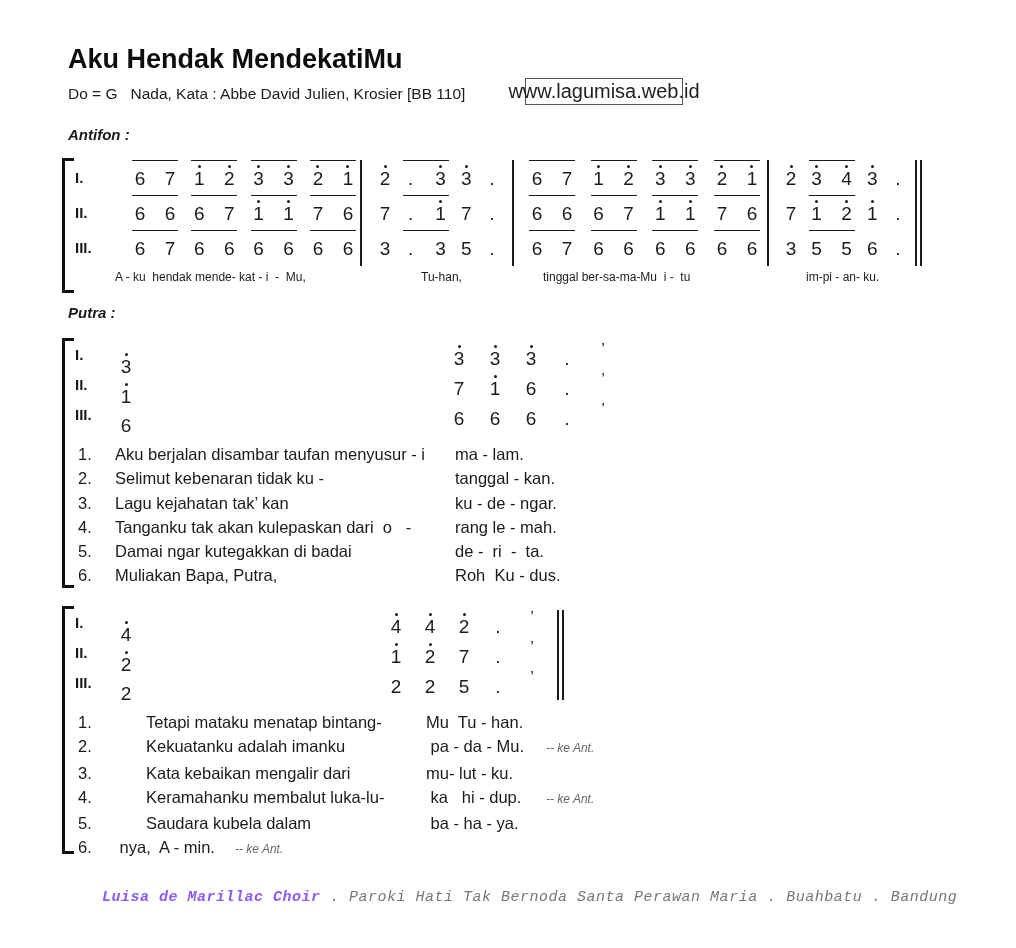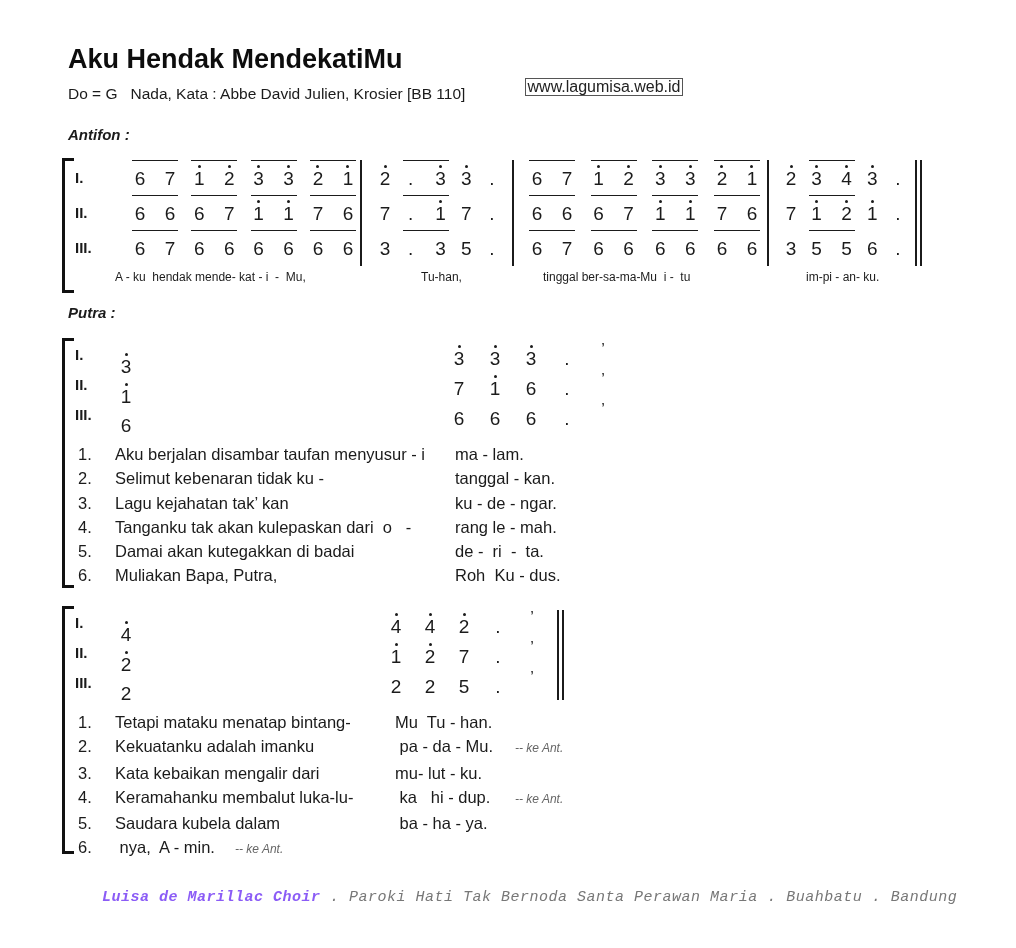--- a/index.html
+++ b/index.html
@@ -1,23 +1,23 @@
 <!DOCTYPE html>
 <html><head>
 <meta charset="utf-8">
 <style>
   html,body{margin:0;padding:0;background:#fff;}
   .page{position:relative;width:1016px;height:948px;background:#fff;overflow:hidden;
         font-family:"Liberation Sans",sans-serif;color:#1b1b1b;}
   .title{position:absolute;left:68px;top:44px;font-size:27px;font-weight:bold;color:#0d0d0d;
          margin:0;white-space:pre;}
   .subtitle{position:absolute;left:68px;top:85px;font-size:15.5px;white-space:pre;}
-  .urlbox{position:absolute;left:525px;top:78px;width:158px;height:18px;box-sizing:border-box;
+  .urlbox{position:absolute;left:525px;top:78px;width:158px;height:27px;box-sizing:border-box;
           border:1.6px solid #555;display:flex;align-items:center;justify-content:center;
-          font-size:16px;color:#222;}
+          font-size:20px;color:#222;}
   .heading{position:absolute;left:68px;font-size:15px;font-weight:bold;font-style:italic;white-space:pre;}
   #antifon-heading{top:126px;}
   #ayat-heading{top:304px;}
 
   
   .block{position:absolute;}
   .bracket{position:absolute;left:0;top:0;width:12px;border-left:3px solid #111;}
   .bracket::before,.bracket::after{content:"";position:absolute;left:0;width:9px;height:3px;background:#111;}
   .bracket::before{top:0;}
   .bracket::after{bottom:0;}
@@ -60,21 +60,21 @@
   .g1 .cluster{gap:24px;}
   .g2 .cluster{gap:22px;}
   .enddbar{position:absolute;left:495px;top:4px;width:7px;height:90px;box-sizing:border-box;
            border-left:2px solid #1b1b1b;border-right:2px solid #1b1b1b;}
 
   
   .verses{margin-top:10px;}
   .verse{display:flex;align-items:baseline;line-height:24.3px;white-space:pre;font-size:16.5px;}
   .vnum{width:37px;margin-left:16px;}
   .g1 .vleft{width:340px;}
-  .g2 .vleft{width:280px;}
+  .g2 .vleft{width:280px;margin-left:31px;}
   .g2 .vright{width:120px;}
   .vnote{font-size:12px;color:#666;font-style:italic;}
 
   .footer{position:absolute;left:64px;top:872px;font-family:"Liberation Mono",monospace;
           font-style:italic;font-size:15px;letter-spacing:0.5px;white-space:pre;}
   .footer .choir{font-weight:bold;color:#8b5cf6;}
   .footer .rest{color:#777;}
 </style>
 </head>
 <body>
@@ -708,21 +708,21 @@
               <div class="dg">’</div>
             </div>
           </div>
         </div>
       </div>
     <div class="verses">
         <div class="verse"><div class="vnum">1.</div><div class="vleft">Aku berjalan disambar taufan menyusur - i</div><div class="vright">ma - lam.</div></div>
         <div class="verse"><div class="vnum">2.</div><div class="vleft">Selimut kebenaran tidak ku -</div><div class="vright">tanggal - kan.</div></div>
         <div class="verse"><div class="vnum">3.</div><div class="vleft">Lagu kejahatan tak’ kan</div><div class="vright">ku - de - ngar.</div></div>
         <div class="verse"><div class="vnum">4.</div><div class="vleft">Tanganku tak akan kulepaskan dari  o   -</div><div class="vright">rang le - mah.</div></div>
-        <div class="verse"><div class="vnum">5.</div><div class="vleft">Damai akan kutegakkan di badai</div><div class="vright">de -  ri  -  ta.</div></div>
+        <div class="verse"><div class="vnum">5.</div><div class="vleft">Damai ngar kutegakkan di badai</div><div class="vright">de -  ri  -  ta.</div></div>
         <div class="verse"><div class="vnum">6.</div><div class="vleft">Muliakan Bapa, Putra,</div><div class="vright">Roh  Ku - dus.</div></div>
       </div>
   </div>
 
   <div class="block g2" id="ayat-group2" style="left:62px;top:606px;width:920px;">
     <div class="bracket" style="height:248px;"></div>
     <div class="ay-system">
         <div class="ay-row">
           <div class="vlabel">I.</div>
           <div class="firstcol"><div class="grp">

